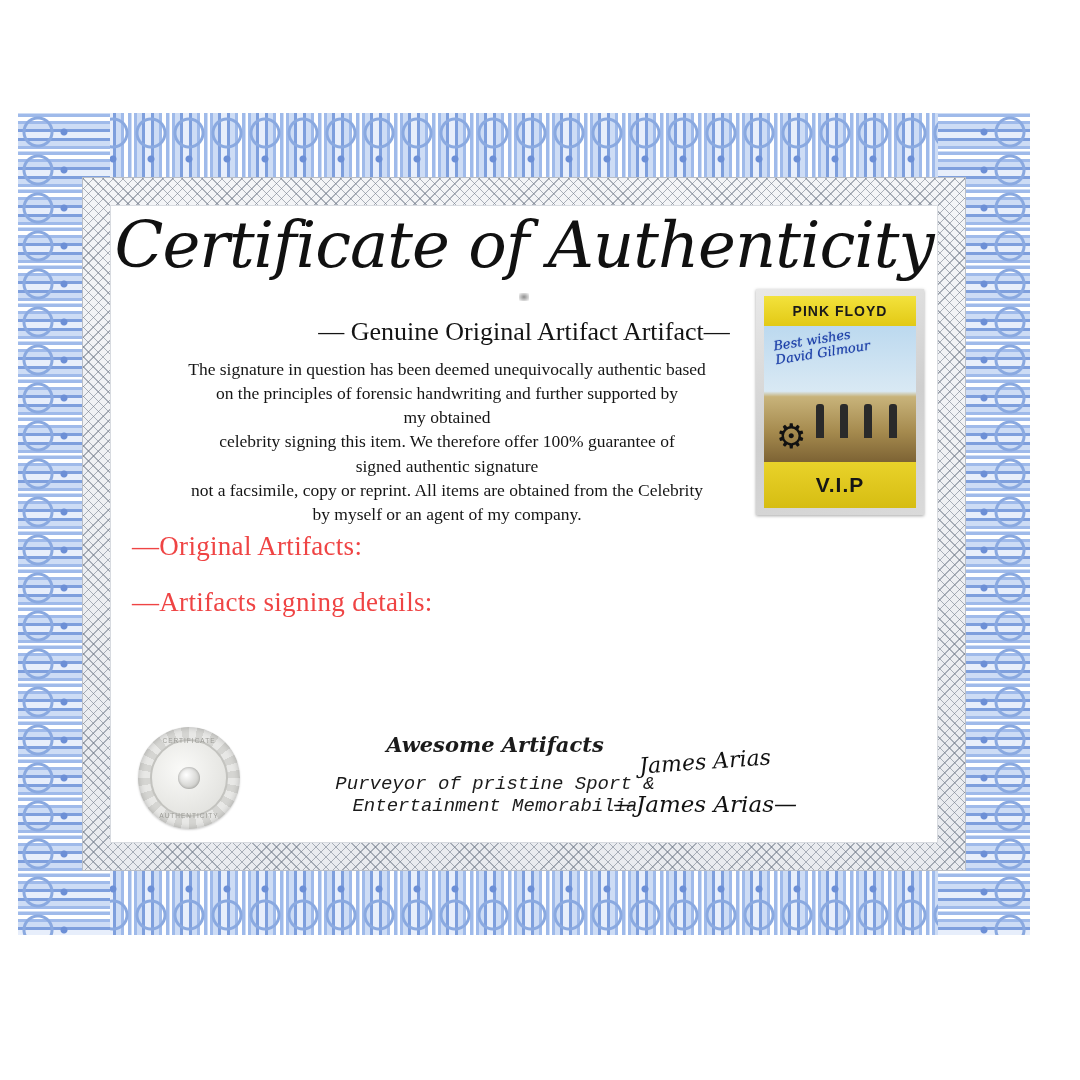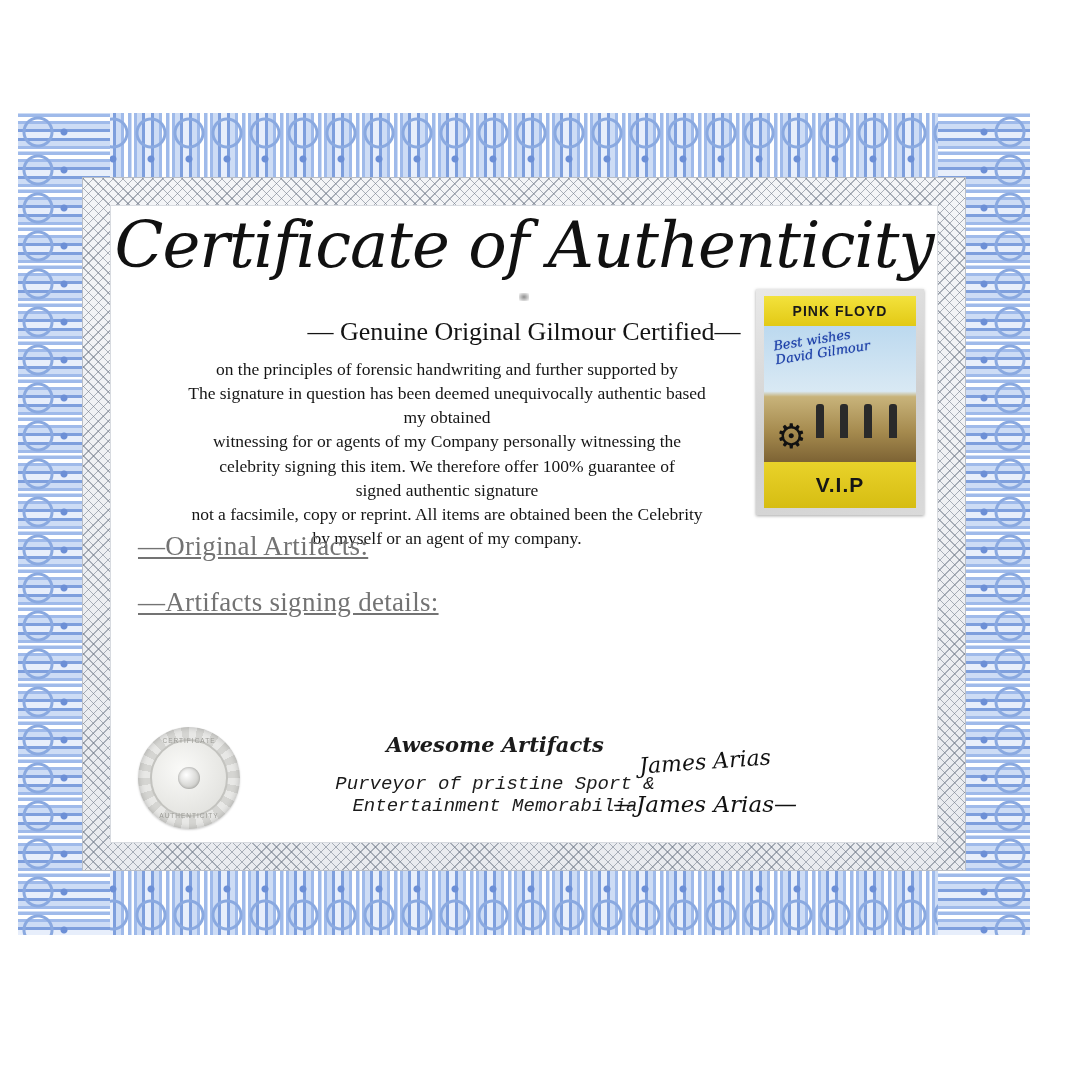--- a/index.html
+++ b/index.html
@@ -133,25 +133,24 @@
     width: 610px;
     text-align: center;
     font-size: 17.5px;
     line-height: 1.38;
     color: #151515;
   }
   .body-copy p { margin: 0; }
 
   .section-line {
     position: absolute;
-    left: 28px;
+    left: 22px;
     font-size: 27px;
-    color: #737373;
+    color: #ef4444;
     letter-spacing: 0.3px;
-    text-decoration: underline;
   }
   .section-originals { top: 326px; }
   .section-signing  { top: 382px; }
 
   
   .artifact-photo {
     position: absolute;
     right: 14px;
     top: 84px;
     width: 168px;
@@ -376,30 +375,29 @@
   <div class="lace lace-right"></div>
 
   <div class="guilloche"></div>
 
   <div class="paper">
 
     <div class="staple"></div>
 
     <div class="doc-title">Certificate of Authenticity</div>
 
-    <div class="subtitle">— Genuine Original Gilmour Certified—</div>
+    <div class="subtitle">— Genuine Original Artifact Artifact—</div>
 
     <div class="body-copy">
+      <p>The signature in question has been deemed unequivocally authentic based</p>
       <p>on the principles of  forensic handwriting and further supported by</p>
-      <p>The signature in question has been deemed unequivocally authentic based</p>
       <p>my obtained</p>
-      <p>witnessing for or agents of my Company personally witnessing the</p>
       <p>celebrity signing this item. We therefore offer 100% guarantee of</p>
       <p>signed authentic signature</p>
-      <p>not a facsimile, copy or reprint. All items are obtained been the Celebrity</p>
+      <p>not a facsimile, copy or reprint. All items are obtained from the Celebrity</p>
       <p>by myself or an agent of my company.</p>
     </div>
 
     <div class="section-line section-originals">—Original Artifacts:</div>
     <div class="section-line section-signing">—Artifacts signing details:</div>
 
     <div class="artifact-photo">
       <div class="photo-inner">
         <div class="pass-band-top">PINK FLOYD</div>
         <div class="pass-art">

